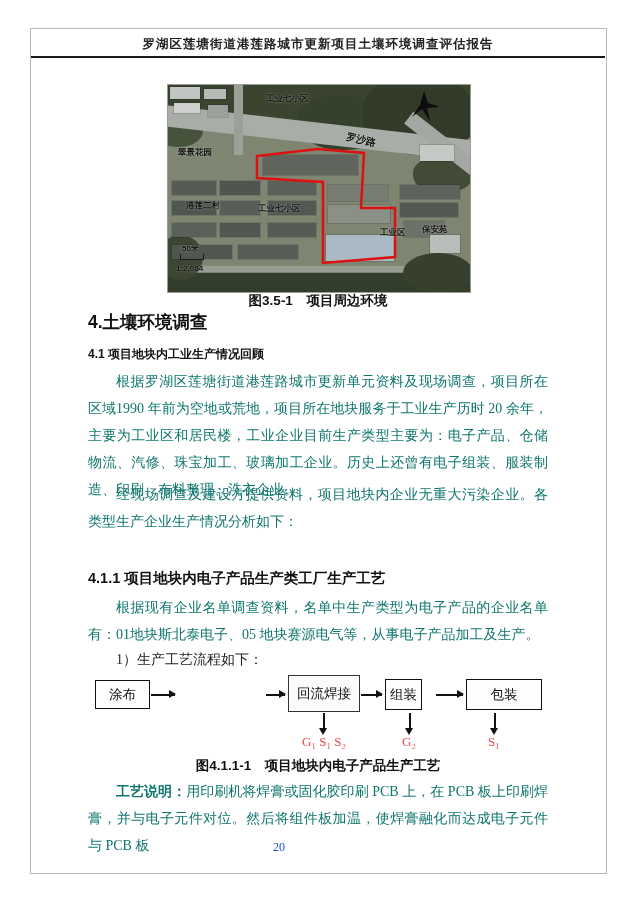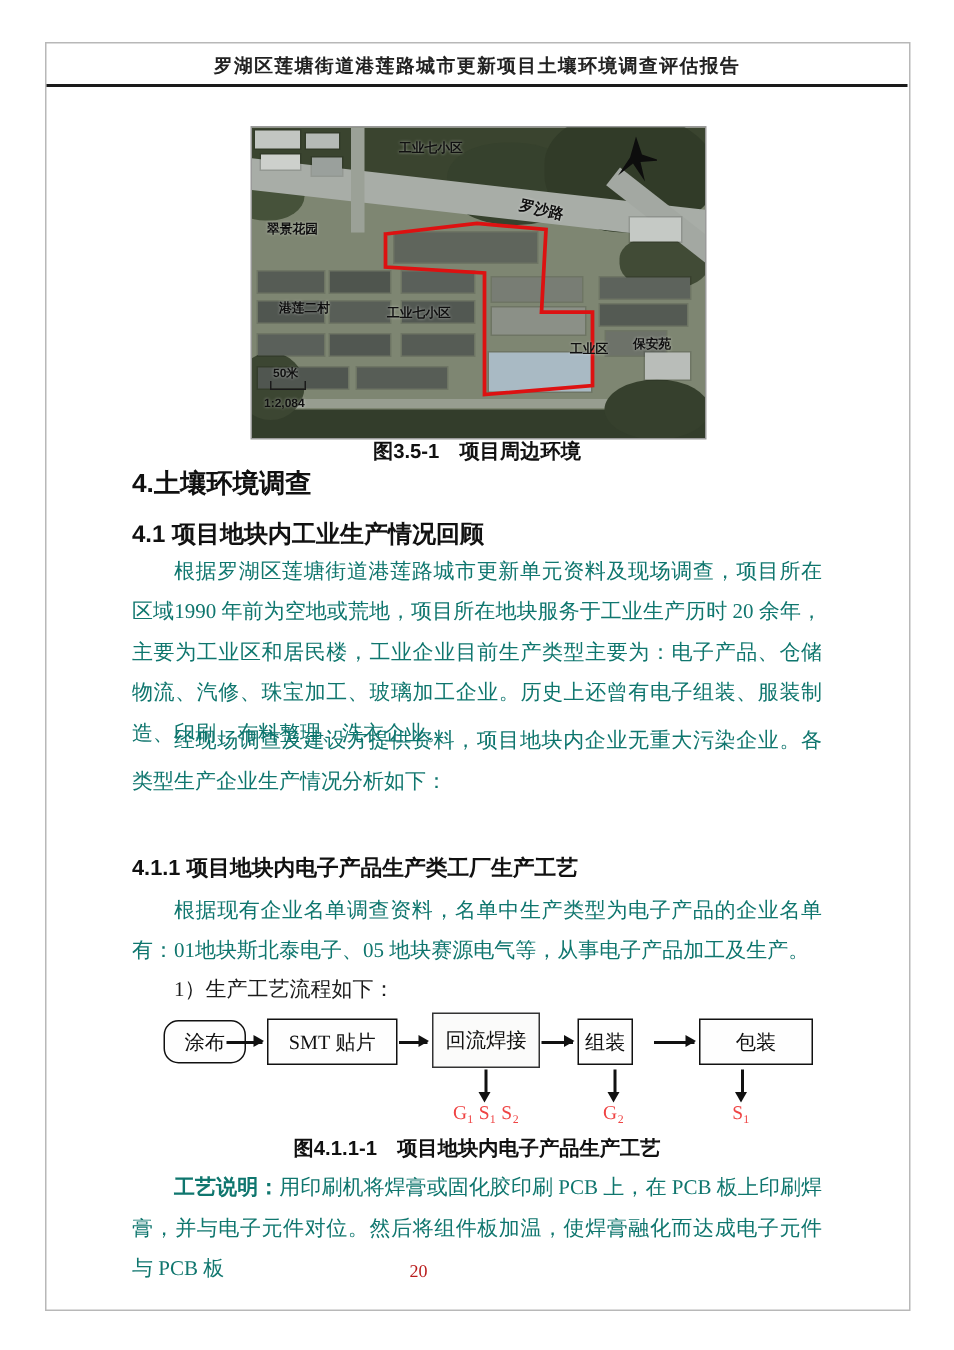--- a/index.html
+++ b/index.html
@@ -68,21 +68,21 @@
   .cap1{top:292px;}
   .cap2{top:757px;}
   .h1{
     position:absolute;left:88px;top:310px;
     font-family:"Liberation Sans","DejaVu Sans",sans-serif;
     font-size:17.5px;font-weight:bold;color:#111;
   }
   .h2{
     position:absolute;left:88px;top:346px;
     font-family:"Liberation Sans","DejaVu Sans",sans-serif;
-    font-size:16px;font-weight:bold;color:#111;
+    font-size:12px;font-weight:bold;color:#111;
   }
   .h3{
     position:absolute;left:88px;top:569px;
     font-family:"Liberation Sans","DejaVu Sans",sans-serif;
     font-size:14.5px;font-weight:bold;color:#111;
   }
   
   .para{
     position:absolute;left:88px;width:460px;
     font-size:14px;line-height:27px;text-align:justify;
@@ -96,21 +96,21 @@
   }
   .p4{top:778px;}
   .note-label{font-weight:bold;font-family:"Liberation Sans","DejaVu Sans",sans-serif;}
   
   .flowchart{position:absolute;left:88px;top:668px;width:460px;height:90px;}
   .fc-box{
     position:absolute;border:1.5px solid #111;background:#fefefe;
     display:flex;align-items:center;justify-content:center;
     font-size:13.5px;color:#111;box-sizing:border-box;
   }
-  .fc-b1{left:21px;top:12px;width:55px;height:29px;border-radius:10px;}
+  .fc-b1{left:7px;top:12px;width:55px;height:29px;}
   .fc-b2{left:90px;top:11px;width:87px;height:31px;}
   .fc-b3{left:200px;top:7px;width:72px;height:37px;border-color:#333;background:#fbfbfa;}
   .fc-b4{left:297px;top:11px;width:37px;height:31px;}
   .fc-b5{left:378px;top:11px;width:76px;height:31px;}
   .h-arrow{position:absolute;height:1.5px;background:#111;top:26px;}
   .h-arrow::after{
     content:"";position:absolute;right:-1px;top:-4px;
     border-left:7px solid #111;border-top:4.5px solid transparent;border-bottom:4.5px solid transparent;
   }
   .ha1{left:63px;width:24px;}
@@ -128,21 +128,21 @@
   .emission{
     position:absolute;top:66px;font-size:13px;color:#ef4444;text-align:center;
     font-family:"Liberation Serif","DejaVu Serif",serif;
   }
   .em1{left:196px;width:80px;}
   .em2{left:291px;width:60px;}
   .em3{left:376px;width:60px;}
   
   .page-number{
     position:absolute;top:840px;width:558px;text-align:center;
-    font-size:12px;color:#b91c1c;
+    font-size:12px;color:#1d4ed8;
   }
 </style>
 </head>
 <body>
 
 <div class="page-frame"></div>
 
 <div class="doc-header">罗湖区莲塘街道港莲路城市更新项目土壤环境调查评估报告</div>
 <div class="header-rule"></div>
 
@@ -214,21 +214,20 @@
 <div class="para p2">经现场调查及建设方提供资料，项目地块内企业无重大污染企业。各类型生产企业生产情况分析如下：</div>
 
 <div class="h3">4.1.1 项目地块内电子产品生产类工厂生产工艺</div>
 <div class="para p3">根据现有企业名单调查资料，名单中生产类型为电子产品的企业名单有：01地块斯北泰电子、05 地块赛源电气等，从事电子产品加工及生产。</div>
 
 <div class="list1">1）生产工艺流程如下：</div>
 
 <div class="flowchart">
   <div class="fc-box fc-b1">涂布</div>
   <div class="h-arrow ha1"></div>
-  <div class="fc-box fc-b2">SMT 贴片</div>
   <div class="h-arrow ha2"></div>
   <div class="fc-box fc-b3">回流焊接</div>
   <div class="h-arrow ha3"></div>
   <div class="fc-box fc-b4">组装</div>
   <div class="h-arrow ha4"></div>
   <div class="fc-box fc-b5">包装</div>
 
   <div class="v-arrow va1"></div>
   <div class="v-arrow va2"></div>
   <div class="v-arrow va3"></div>

